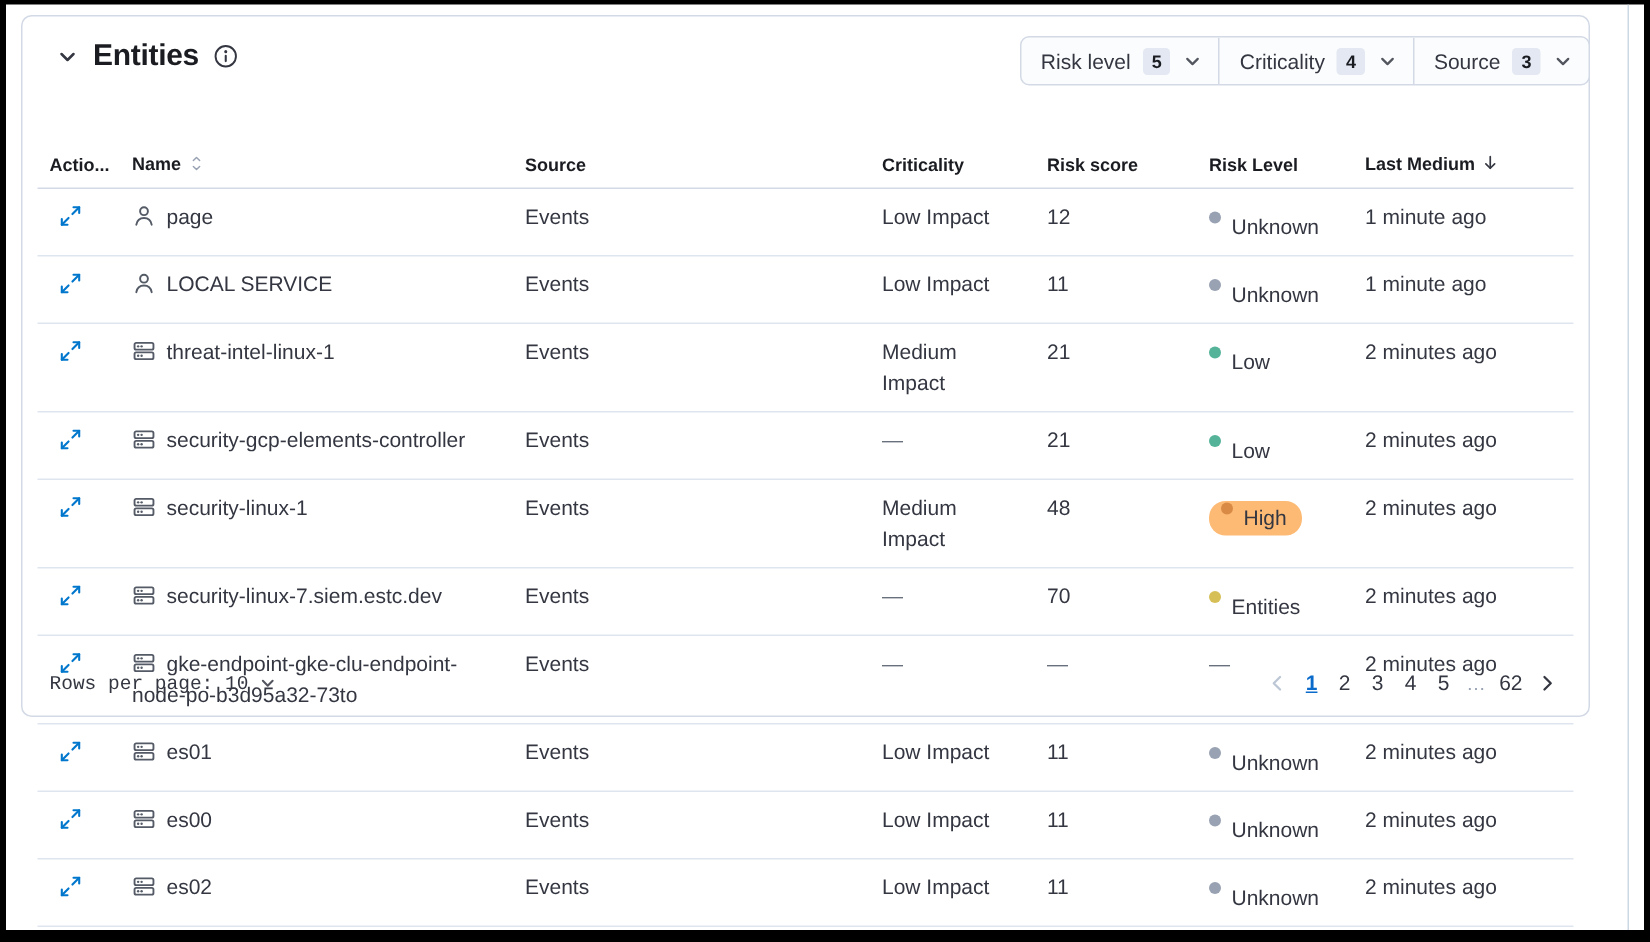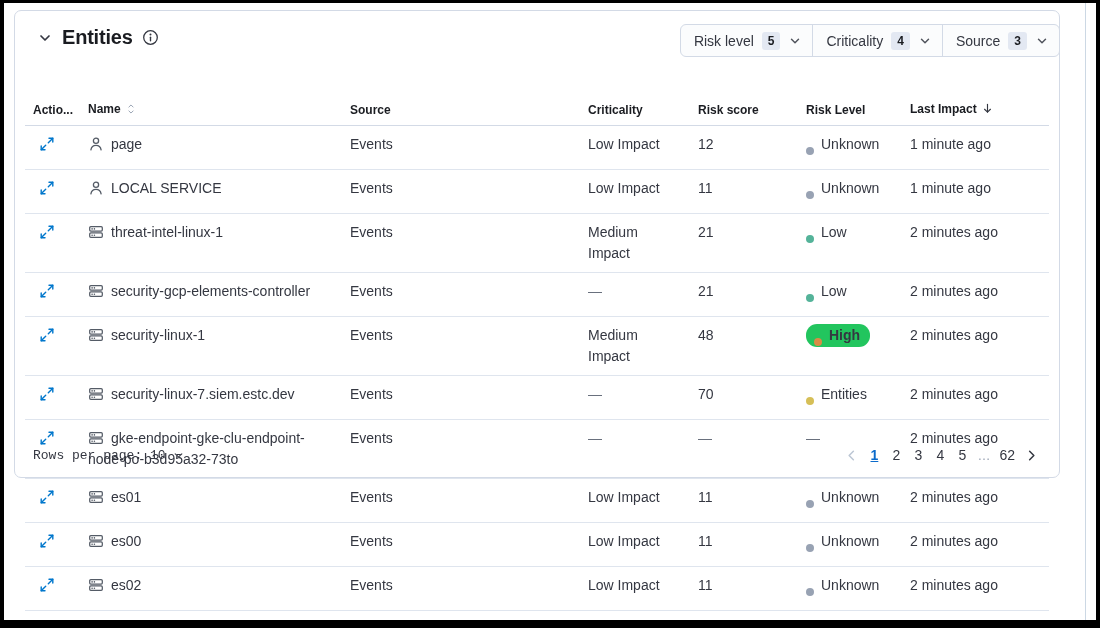--- a/index.html
+++ b/index.html
@@ -50,27 +50,27 @@
   th .sort-active{color:#343741;}
   td{
     padding:8px;line-height:21px;vertical-align:top;color:#343741;
     border-bottom:1px solid #dfe5ee;word-wrap:break-word;overflow-wrap:break-word;
   }
   .expand-btn{border:none;background:none;padding:2px;margin-left:4px;cursor:pointer;color:#0077cc;display:inline-flex;}
   .ent-icon{display:inline-block;vertical-align:-3px;margin-right:7px;color:#545b66;}
   .crit-val{display:inline-block;max-width:72px;}
   .is-dash{color:#69707d;}
 
-  .risk{display:inline-flex;align-items:flex-end;gap:7px;}
+  .risk{display:inline-flex;align-items:flex-start;gap:7px;}
   .dot{width:8px;height:8px;border-radius:50%;display:inline-block;flex:none;}
   .lvl-unknown .dot{background:#98a2b3;}
   .lvl-low .dot{background:#54b399;}
   .lvl-moderate .dot{background:#d6bf57;}
   .lvl-high .dot{background:#d98b45;}
-  .risk-pill{background:#22c55e;border-radius:11px;padding:1px 10px 1px 8px;margin:-1px 0;font-weight:bold;}
+  .risk-pill{background:#fdba74;border-radius:11px;padding:1px 10px 1px 8px;margin:-1px 0;}
 
   
   .panel-foot{
     position:absolute;left:10px;right:10px;bottom:0;height:44px;
     display:flex;align-items:center;justify-content:space-between;padding:0 8px;box-sizing:border-box;
   }
   .rpp{
     display:flex;align-items:center;gap:6px;border:none;background:none;cursor:pointer;
     font-family:Liberation Mono, monospace;font-size:13px;color:#343741;padding:0;
   }
@@ -207,21 +207,21 @@
       <thead>
         <tr>
           <th>Actio...</th>
           <th><span>Name</span><span class="sort-ic"><svg width="12" height="12" style="display:inline">
                   <use href="#i-sort-both"></use>
                 </svg></span></th>
           <th>Source</th>
           <th>Criticality</th>
           <th>Risk score</th>
           <th>Risk Level</th>
-          <th><span>Last Impact</span><span class="sort-ic sort-active"><svg width="13" height="13" style="display:inline">
+          <th><span>Last Medium</span><span class="sort-ic sort-active"><svg width="13" height="13" style="display:inline">
                   <use href="#i-arrow-down"></use>
                 </svg></span></th>
         </tr>
       </thead>
       <tbody>
 
         <tr>
           <td><button class="expand-btn">
                 <span>
                   <svg width="16" height="16">

